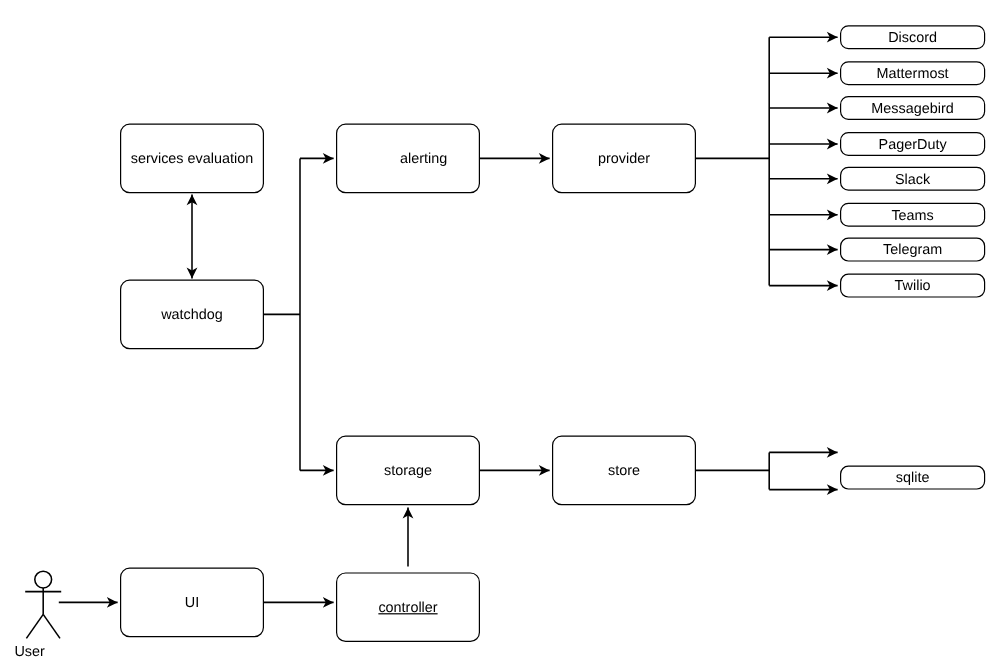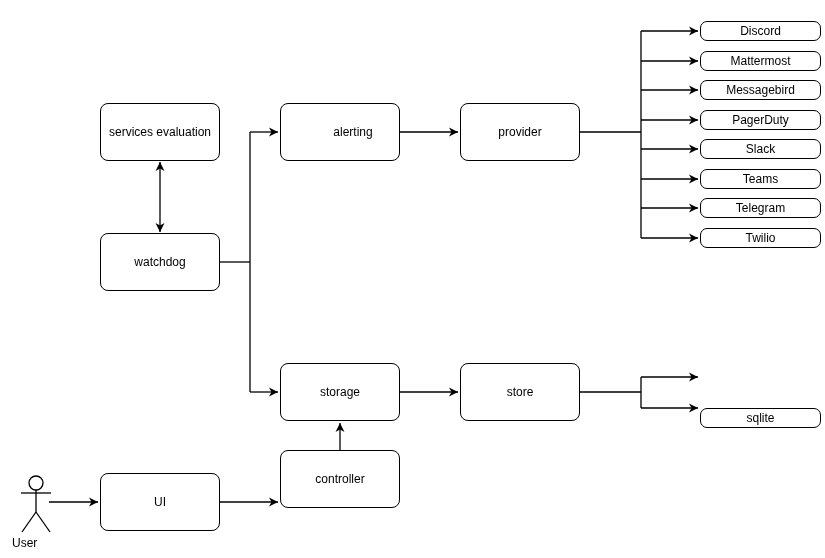--- a/index.html
+++ b/index.html
@@ -98,28 +98,28 @@
     </g>
   </svg>
 
   <div class="node big" style="left:100px; top:103px;">services evaluation</div>
   <div class="node big" style="left:100px; top:233px;">watchdog</div>
   <div class="node big" style="left:280px; top:103px;padding-left:32px;">alerting</div>
   <div class="node big" style="left:460px; top:103px;">provider</div>
   <div class="node big" style="left:280px; top:363px;">storage</div>
   <div class="node big" style="left:460px; top:363px;">store</div>
   <div class="node big" style="left:100px; top:473px;">UI</div>
-  <div class="node big" style="left:280px; top:450px;">controller</div>
+  <div class="node big" style="left:280px; top:477px;text-decoration:underline;">controller</div>
 
   <div class="node small" style="top:21px;">Discord</div>
   <div class="node small" style="top:51px;">Mattermost</div>
   <div class="node small" style="top:80px;">Messagebird</div>
   <div class="node small" style="top:110px;">PagerDuty</div>
   <div class="node small" style="top:139px;">Slack</div>
   <div class="node small" style="top:169px;">Teams</div>
   <div class="node small" style="top:198px;">Telegram</div>
   <div class="node small" style="top:228px;">Twilio</div>
 
-  <div class="node small" style="top:408px;">sqlite</div>
+  <div class="node small" style="top:388px;">sqlite</div>
 
   <div class="actor-label">User</div>
 
 </div>
 
 </body></html>

